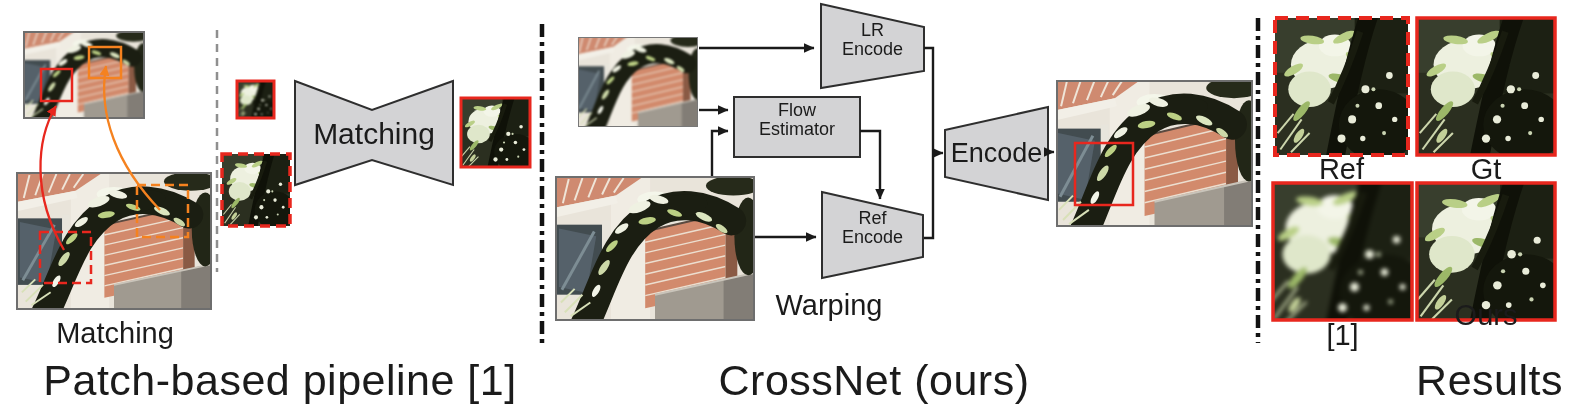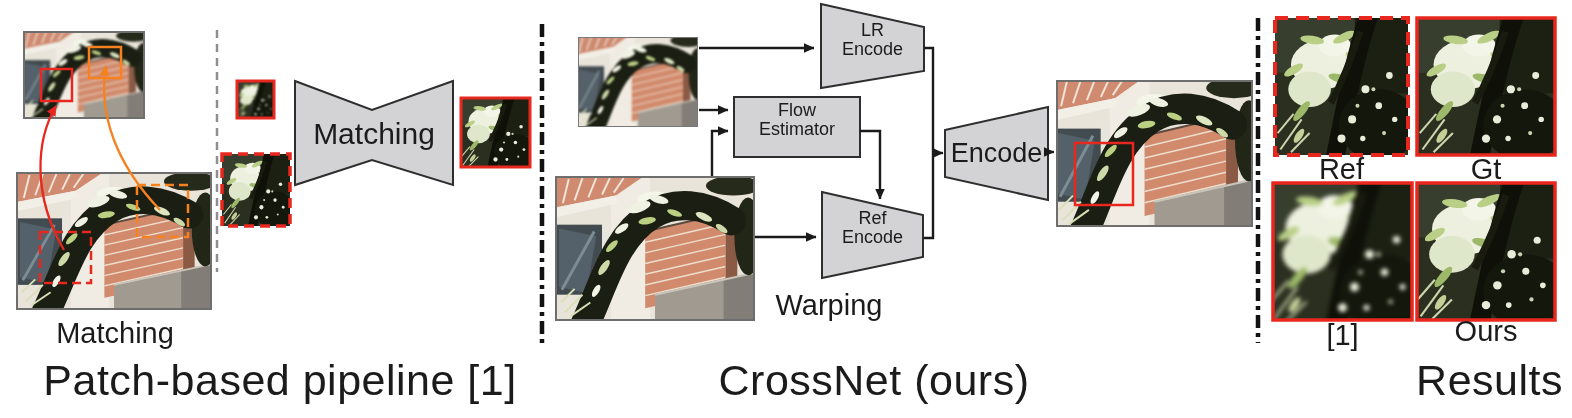--- a/index.html
+++ b/index.html
@@ -230,16 +230,16 @@
 Estimator</div>
   <div class="lbl lbl-block" style="left:822px;top:209px;width:101px;">Ref
 Encode</div>
   <div class="lbl" style="left:945px;top:139px;width:103px;font-size:27px;">Encode</div>
   <div class="lbl lbl-small" style="left:759px;top:290px;width:140px;">Warping</div>
   <div class="lbl lbl-caption" style="left:674px;top:358px;width:400px;">CrossNet (ours)</div>
 
   <div class="lbl lbl-small" style="left:1275px;top:154px;width:133px;">Ref</div>
   <div class="lbl lbl-small" style="left:1417px;top:154px;width:138px;">Gt</div>
   <div class="lbl lbl-small" style="left:1273px;top:320px;width:139px;">[1]</div>
-  <div class="lbl lbl-small" style="left:1417px;top:316px;width:138px;">Ours</div>
+  <div class="lbl lbl-small" style="left:1417px;top:300px;width:138px;">Ours</div>
   <div class="lbl lbl-caption" style="left:1263px;top:358px;width:300px;text-align:right;">Results</div>
 
 </div>
 
 </body></html>

